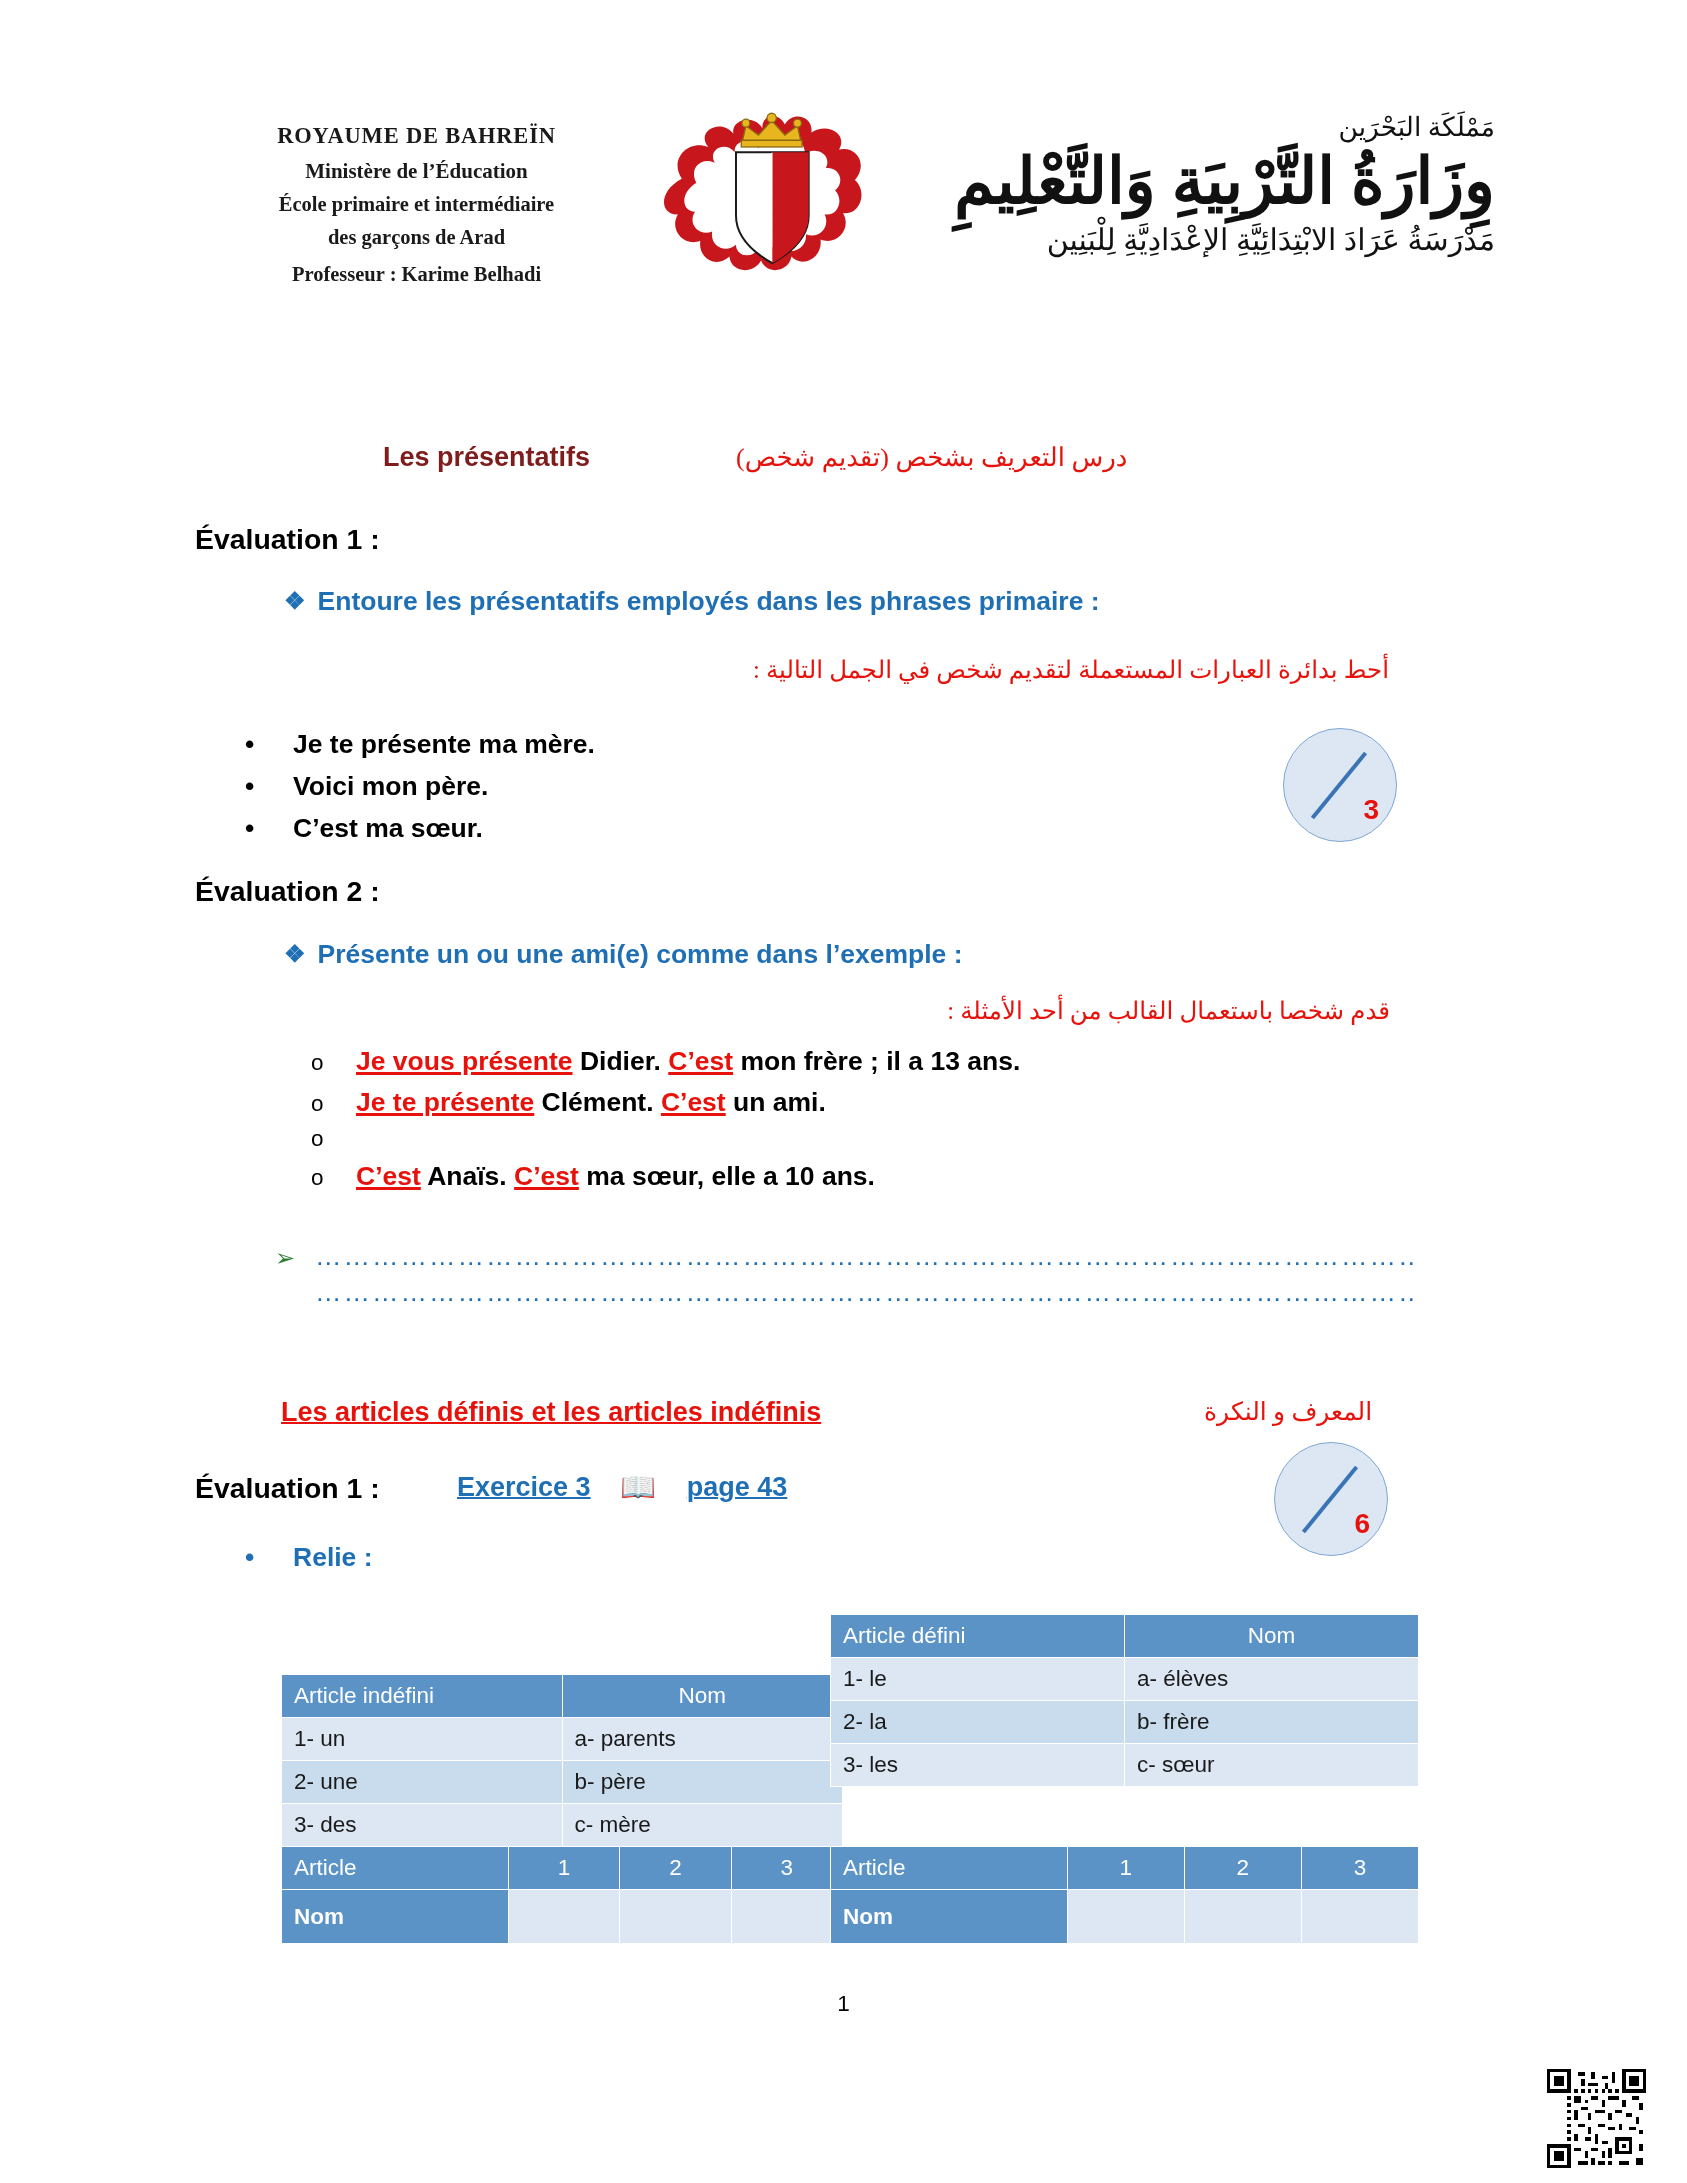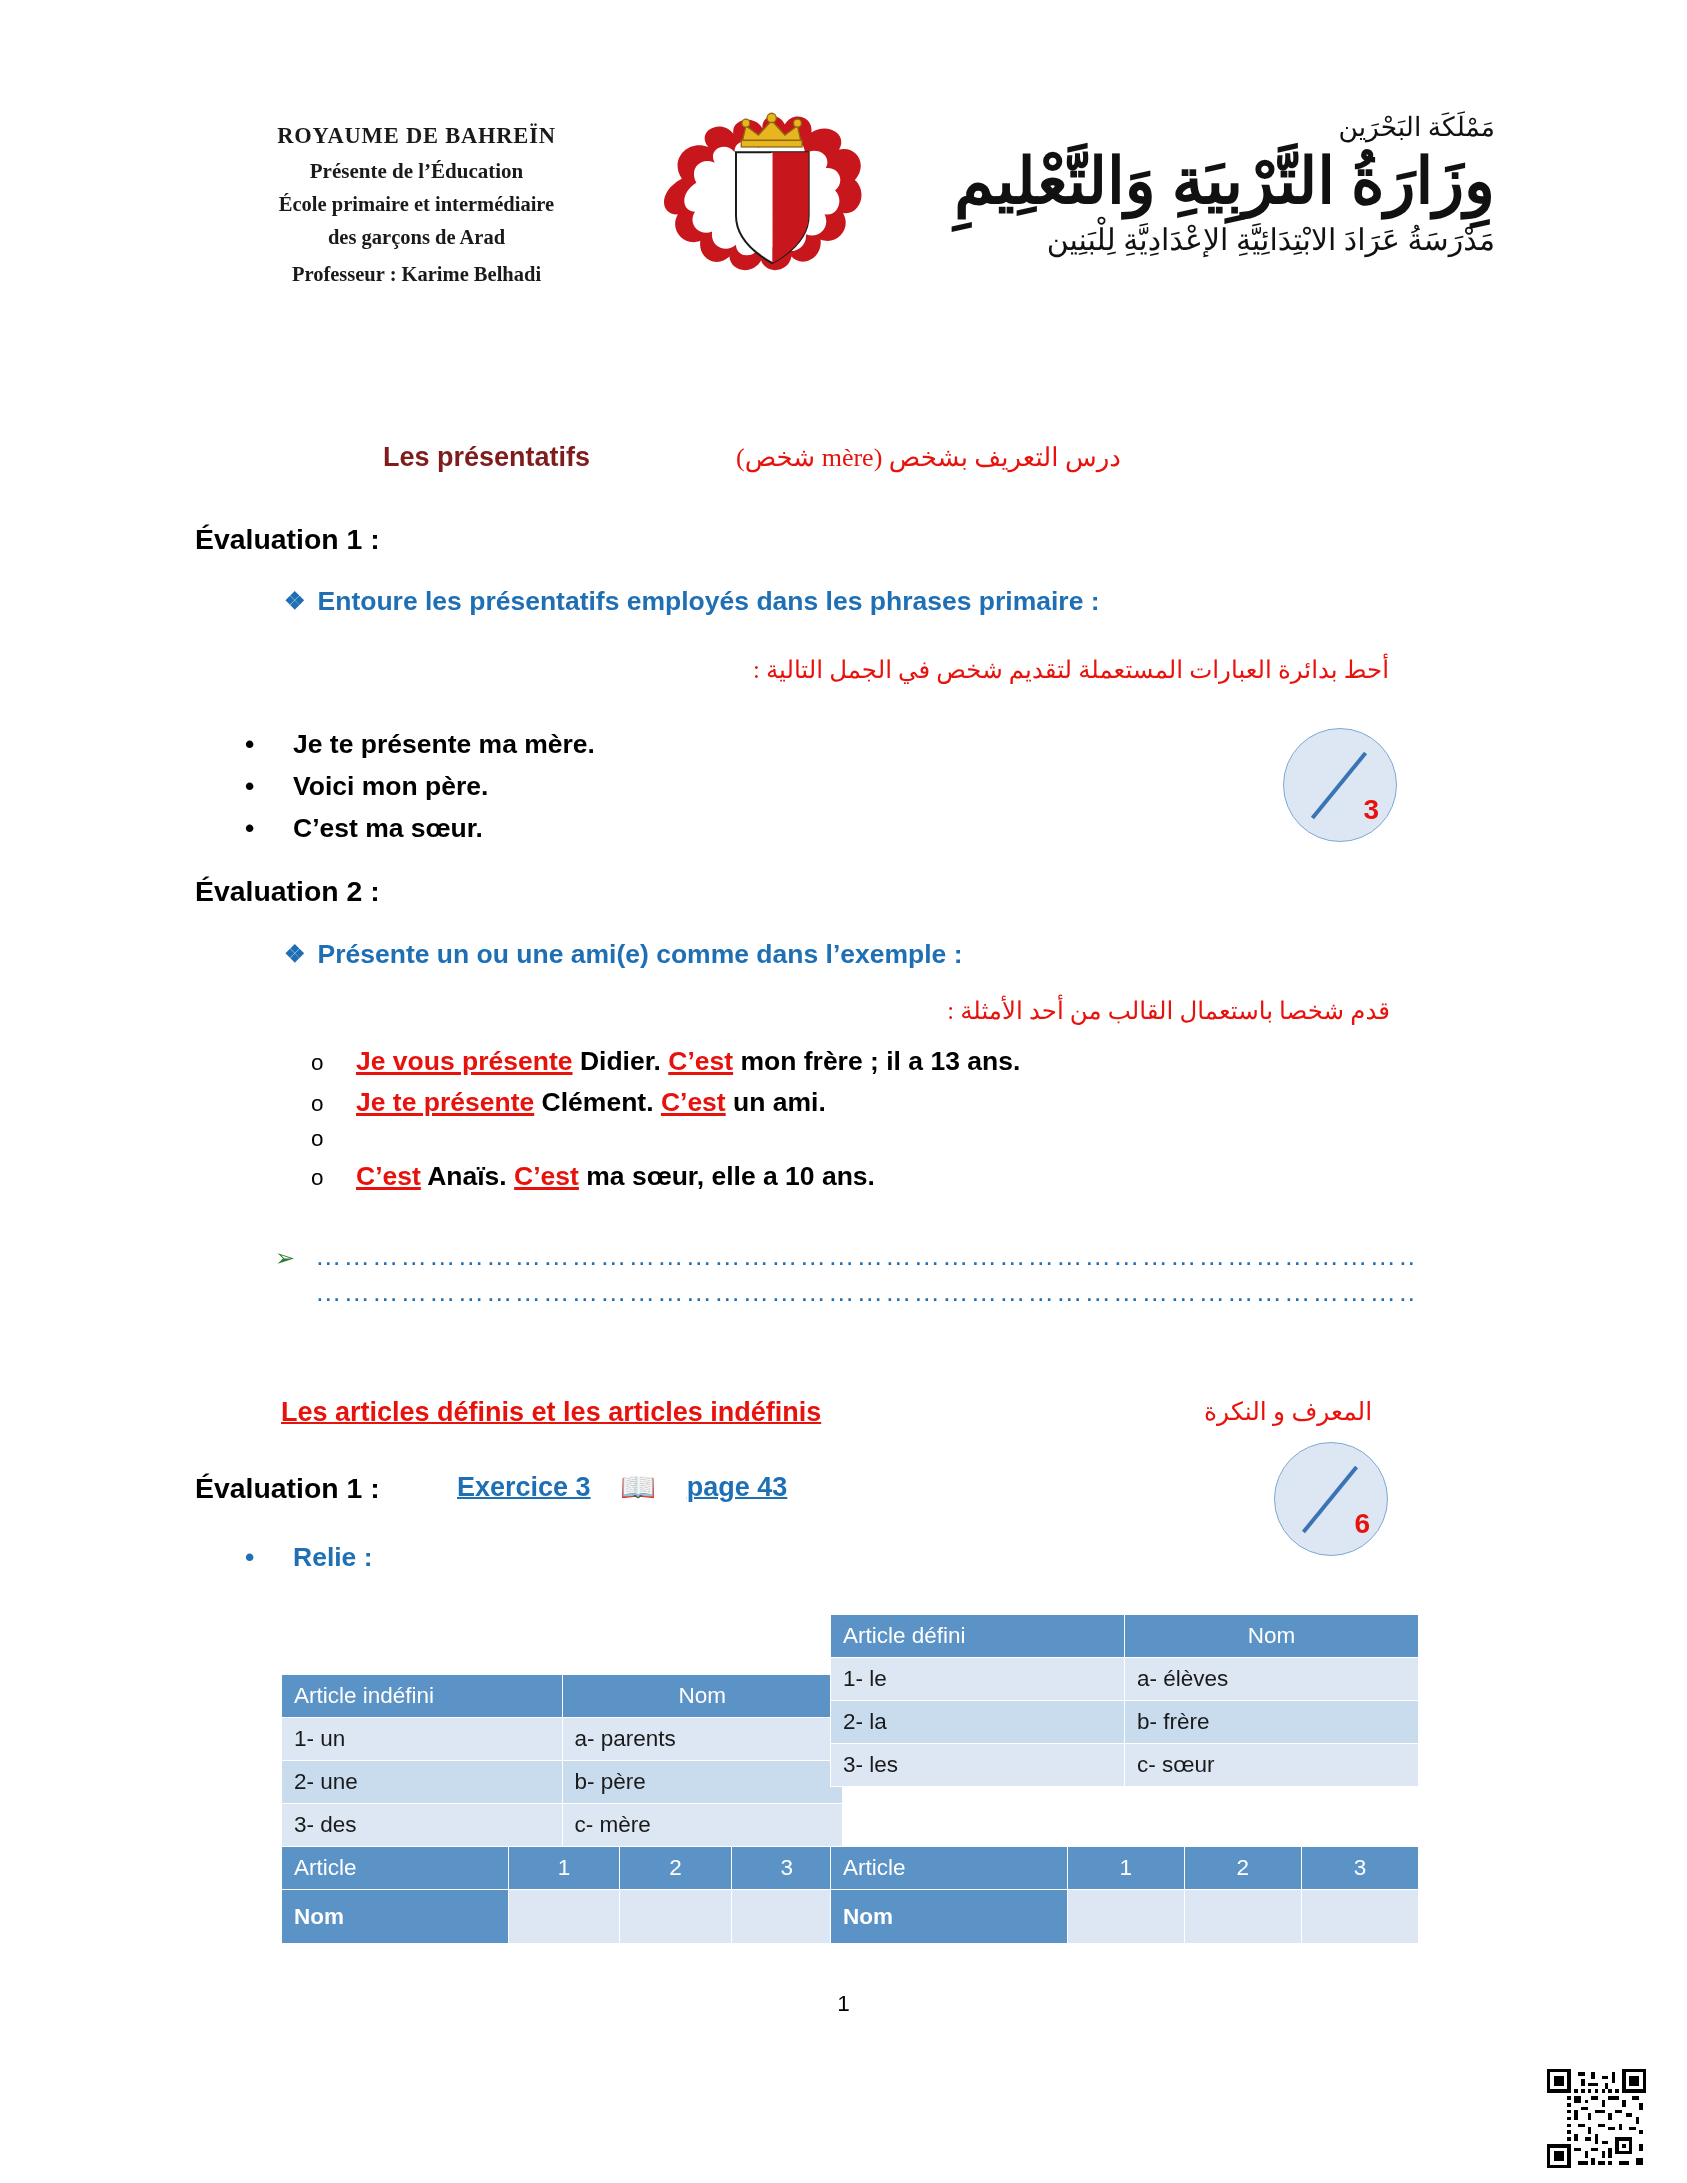--- a/index.html
+++ b/index.html
@@ -303,21 +303,21 @@
   }
 </style>
 </head>
 <body>
 
 <div class="page">
 
   <div class="header">
     <div class="header-left">
       <div class="hl1">ROYAUME DE BAHREÏN</div>
-      <div class="hl2">Présente de l’Éducation</div>
+      <div class="hl2">Ministère de l’Éducation</div>
       <div class="hl3">École primaire et intermédiaire</div>
       <div class="hl4">des garçons de Arad</div>
       <div class="hl5">Professeur : Karime Belhadi</div>
     </div>
 
     <div class="emblem">
       <svg viewBox="0 0 330 350" width="218" height="232" aria-hidden="true">
 
         <g fill="#c8161d">
           <path d="M30 120 C10 90 40 60 70 72 C50 48 90 28 108 52 C104 30 140 22 152 44 C150 24 176 18 186 38
@@ -352,21 +352,21 @@
 
     <div class="header-right">
       <div class="hr1">مَمْلَكَة البَحْرَين</div>
       <div class="hr2">وِزَارَةُ التَّرْبِيَةِ وَالتَّعْلِيمِ</div>
       <div class="hr3">مَدْرَسَةُ عَرَادَ الابْتِدَائِيَّةِ الإعْدَادِيَّةِ لِلْبَنِين</div>
     </div>
   </div>
 
   <div class="title-row">
     <div class="title-fr">Les présentatifs</div>
-    <div class="title-ar">درس التعريف بشخص (mère شخص)</div>
+    <div class="title-ar">درس التعريف بشخص (تقديم شخص)</div>
   </div>
 
   <div class="eval-label" id="eval1">Évaluation 1 :</div>
 
   <div class="bullet-line" id="q1">
     <span class="diamond">❖</span>
     <span class="bl-text">Entoure les présentatifs employés dans les phrases primaire :</span>
   </div>
   <div class="ar-note" id="ar1">أحط بدائرة العبارات المستعملة لتقديم شخص في الجمل التالية :</div>
 

